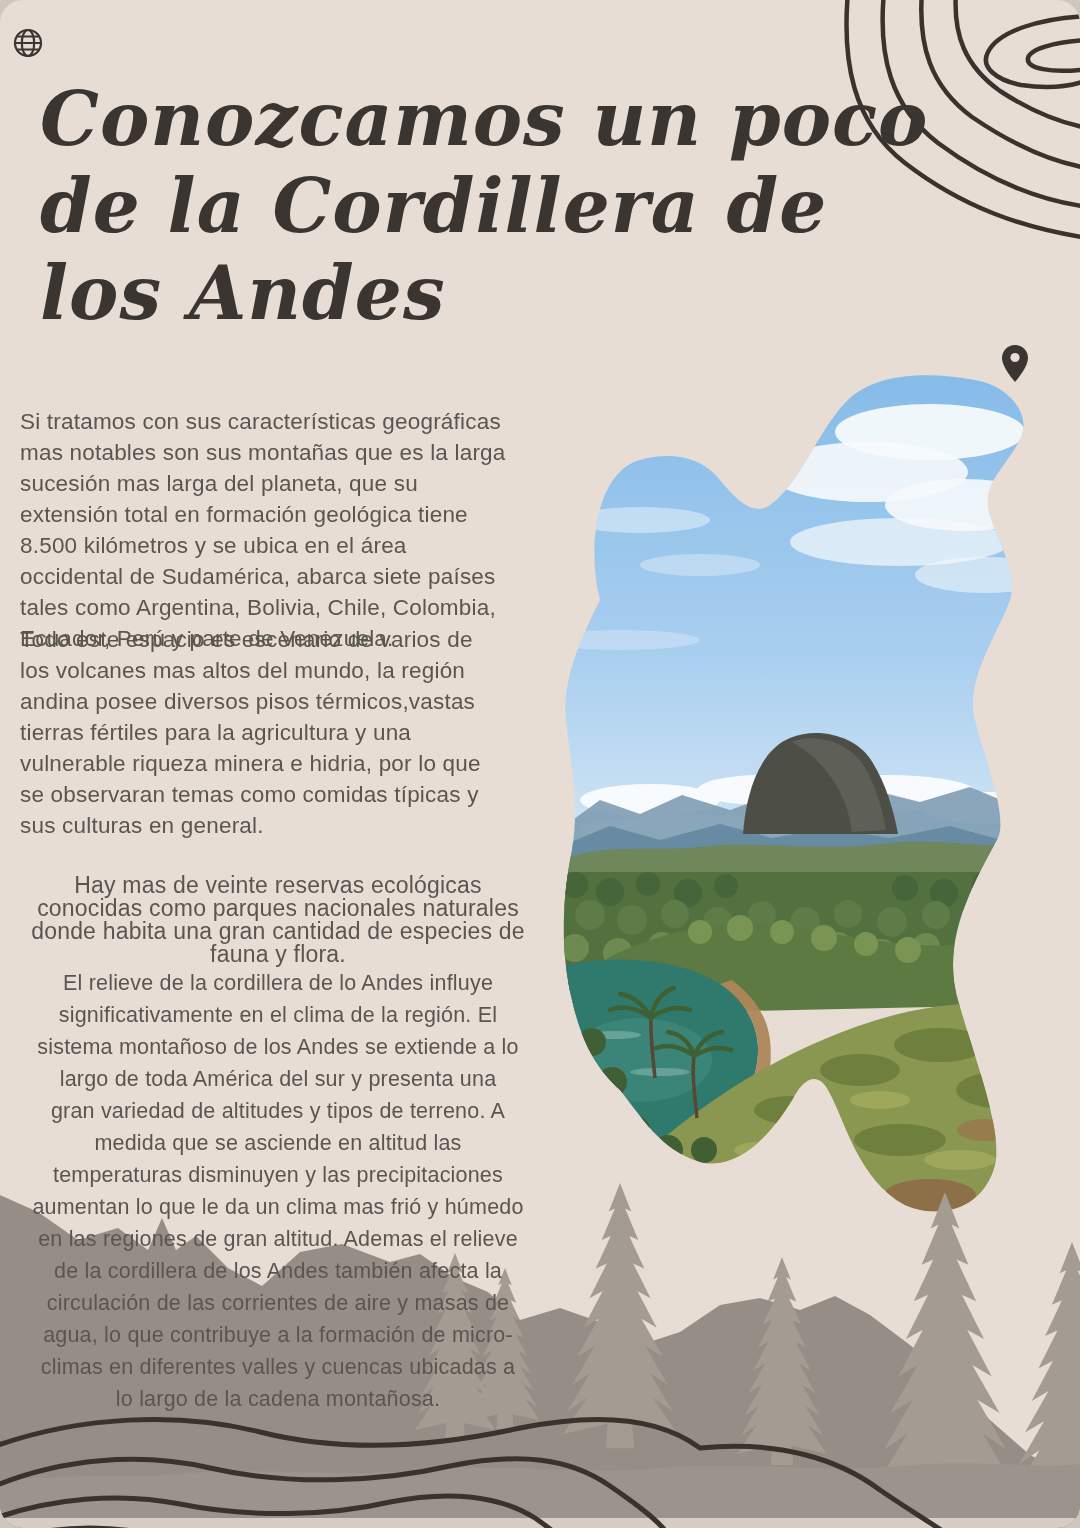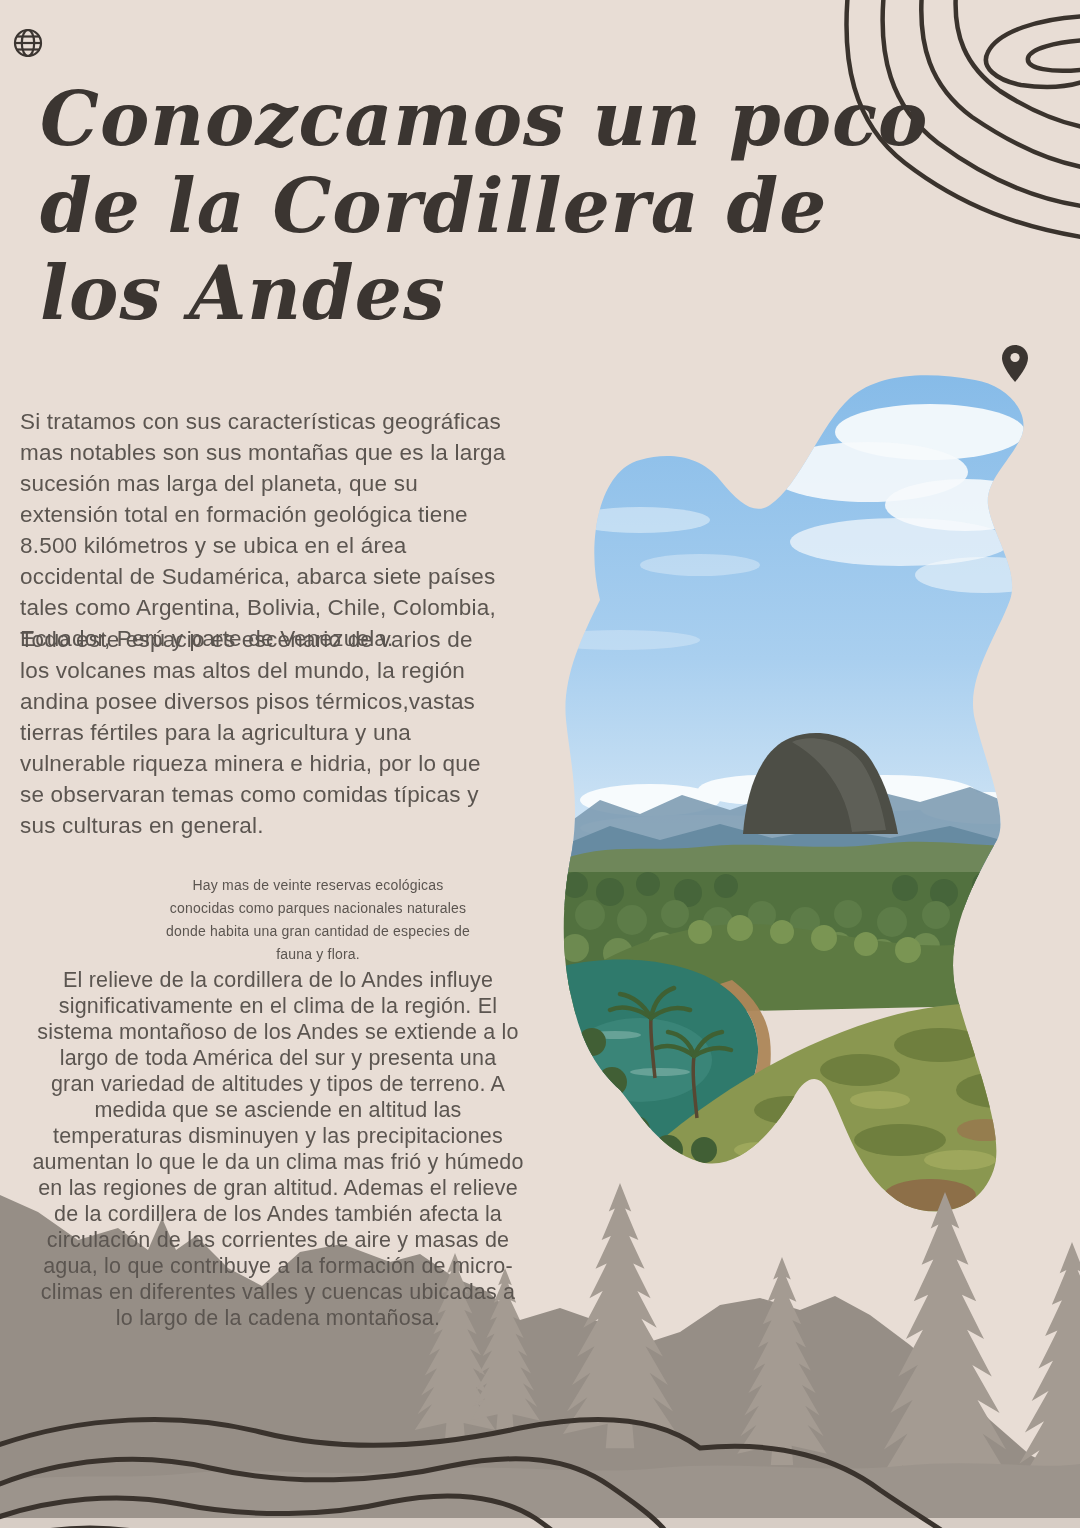--- a/index.html
+++ b/index.html
@@ -2,20 +2,21 @@
 <html><head>
 <meta charset="utf-8">
 <style>
   html,body{margin:0;padding:0;background:#cfc6be;}
   .page{
     position:relative;
     width:1080px;height:1528px;
     background:#e8ddd5;
     overflow:hidden;
     font-family:"Liberation Sans", sans-serif;
+    border-radius:23px;
   }
   .abs{position:absolute;}
   .title{
     left:40px;top:76px;
     font-family:"DejaVu Serif", serif;
     font-style:italic;font-weight:700;
     font-size:74px;line-height:87px;
     letter-spacing:1px;
     color:#3b3531;
     white-space:pre-line;
@@ -31,22 +32,22 @@
     left:20px;width:540px;
     font-size:22.5px;line-height:31px;
     text-align:left;
   }
   .para-center{
     left:0;width:556px;
     text-align:center;
   }
   .p1{top:406px;}
   .p2{top:624px;}
-  .p3{top:874px;font-size:14px;line-height:23px;padding-left:40px;}
-  .p4{top:967px;font-size:21.5px;line-height:26px;}
+  .p3{top:874px;font-size:23px;line-height:23px;}
+  .p4{top:967px;font-size:21.5px;line-height:32px;}
   svg{display:block;}
   .z1{z-index:1}.z2{z-index:2}.z3{z-index:3}.z5{z-index:5}
 </style>
 </head>
 <body>
 
 <div class="page">
 
   <svg class="abs z5" style="left:12px;top:27px;" width="32" height="32" viewBox="0 0 32 32" aria-hidden="true">
     <g fill="none" stroke="#3b3531" stroke-width="2.2">

